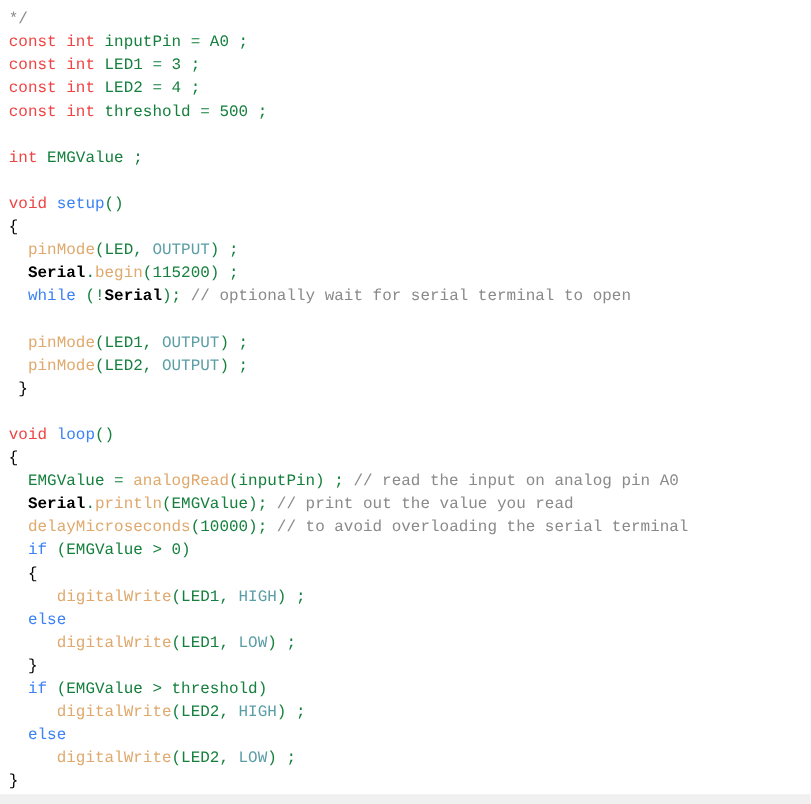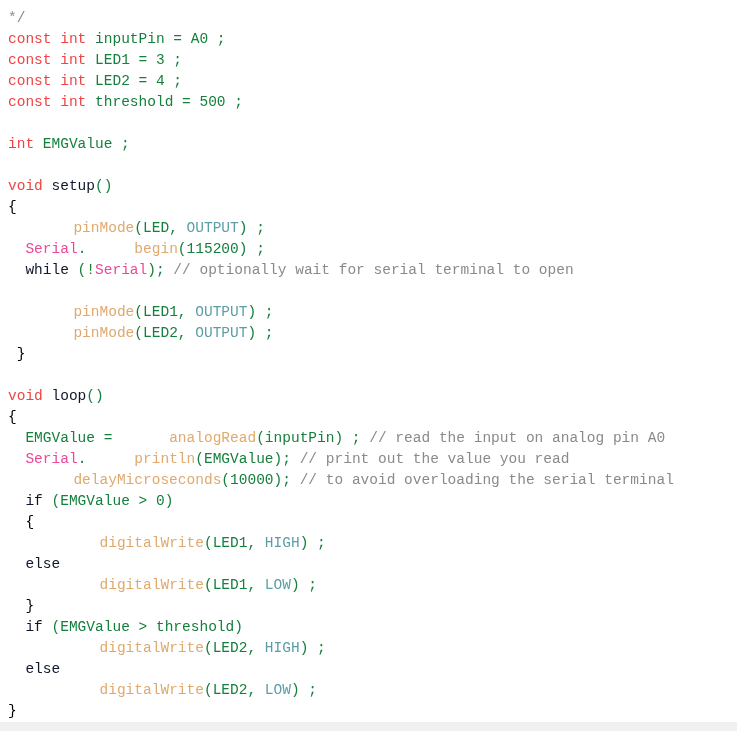--- a/index.html
+++ b/index.html
@@ -41,23 +41,23 @@
     white-space: pre;
     font-family: "Liberation Mono", "DejaVu Sans Mono", monospace;
     font-size: 14.5px;
   }
 
   .tok { white-space: pre; font-family: "Liberation Mono", "DejaVu Sans Mono", monospace; }
 
   
   .t-keyword   { color: #ef4444; }
   .t-constant  { color: #5b9ea6; text-align: right; }
-  .t-function  { color: #e0a96d; margin-left: 48px; }
-  .t-object    { color: #ec4899; font-weight: normal; }
-  .t-control   { color: #0f172a; }
+  .t-function  { color: #e0a96d; }
+  .t-object    { color: #000000; font-weight: bold; }
+  .t-control   { color: #3b82f6; }
   .t-comment   { color: #8a8a8a; }
   .t-plain     { color: #15803d; }
   .t-brace     { color: #000000; }
 
   #bottom-band {
     position: absolute;
     left: 0;
     bottom: 0;
     width: 737px;
     height: 9px;

